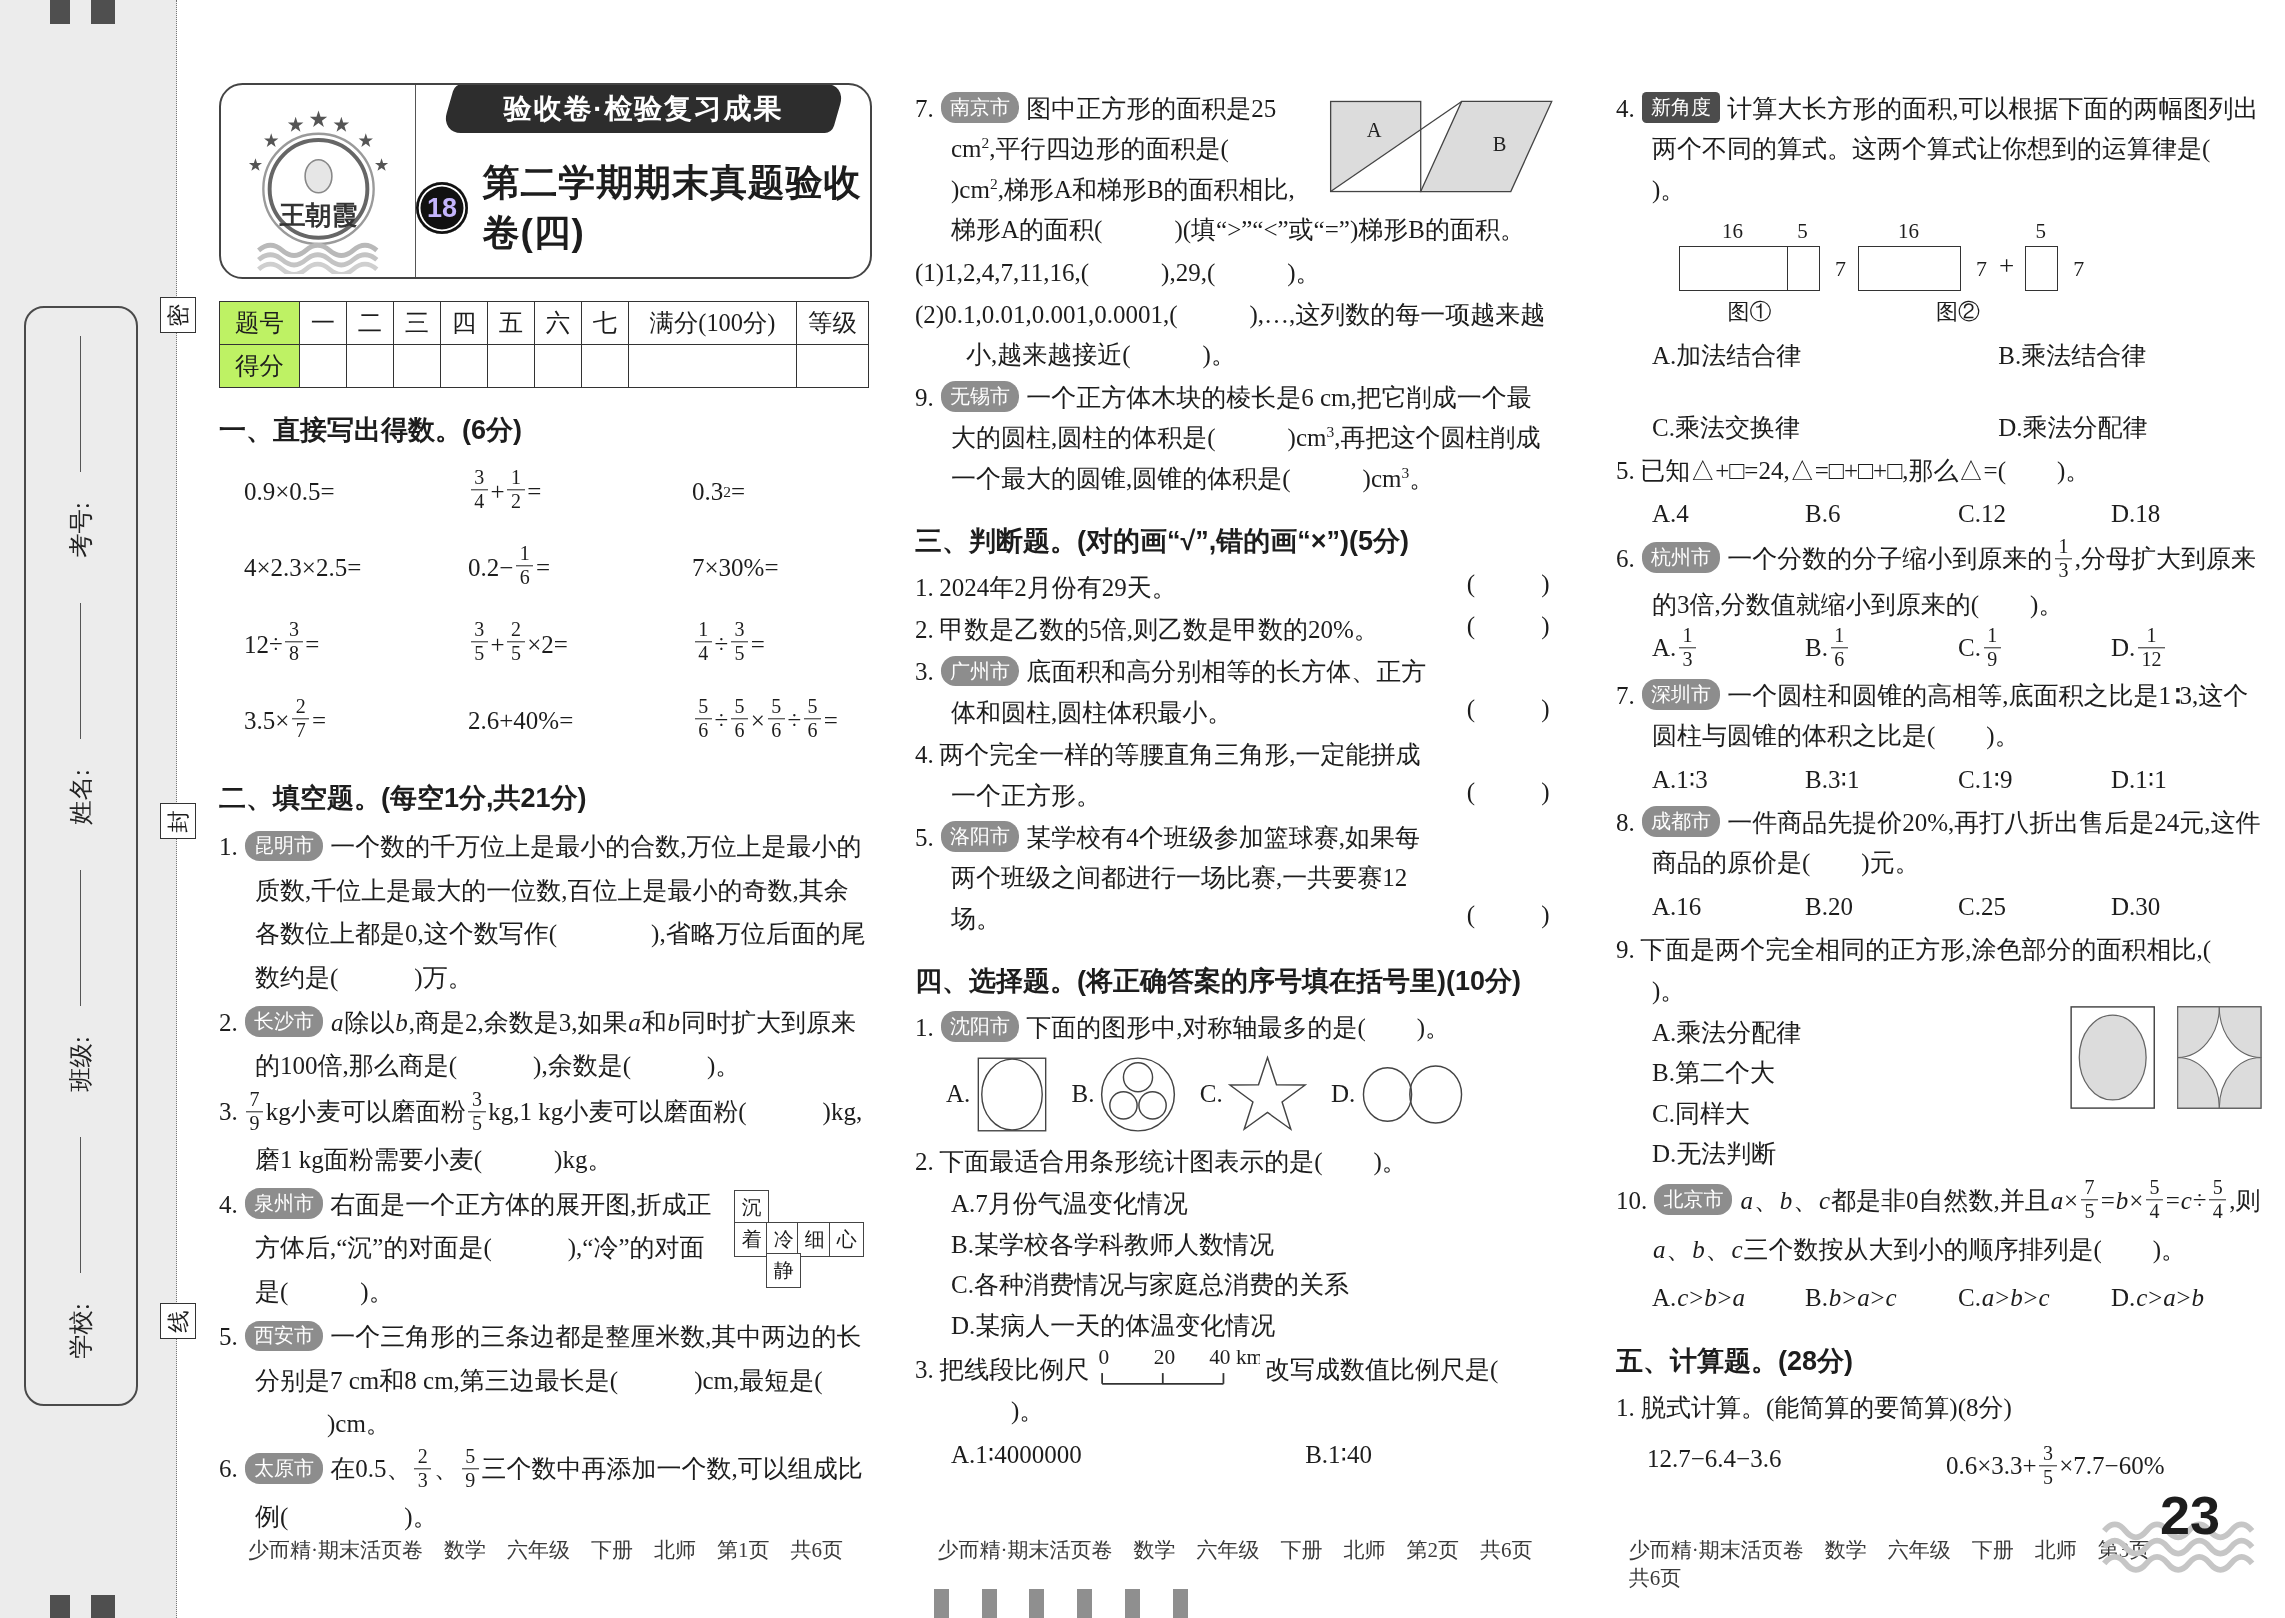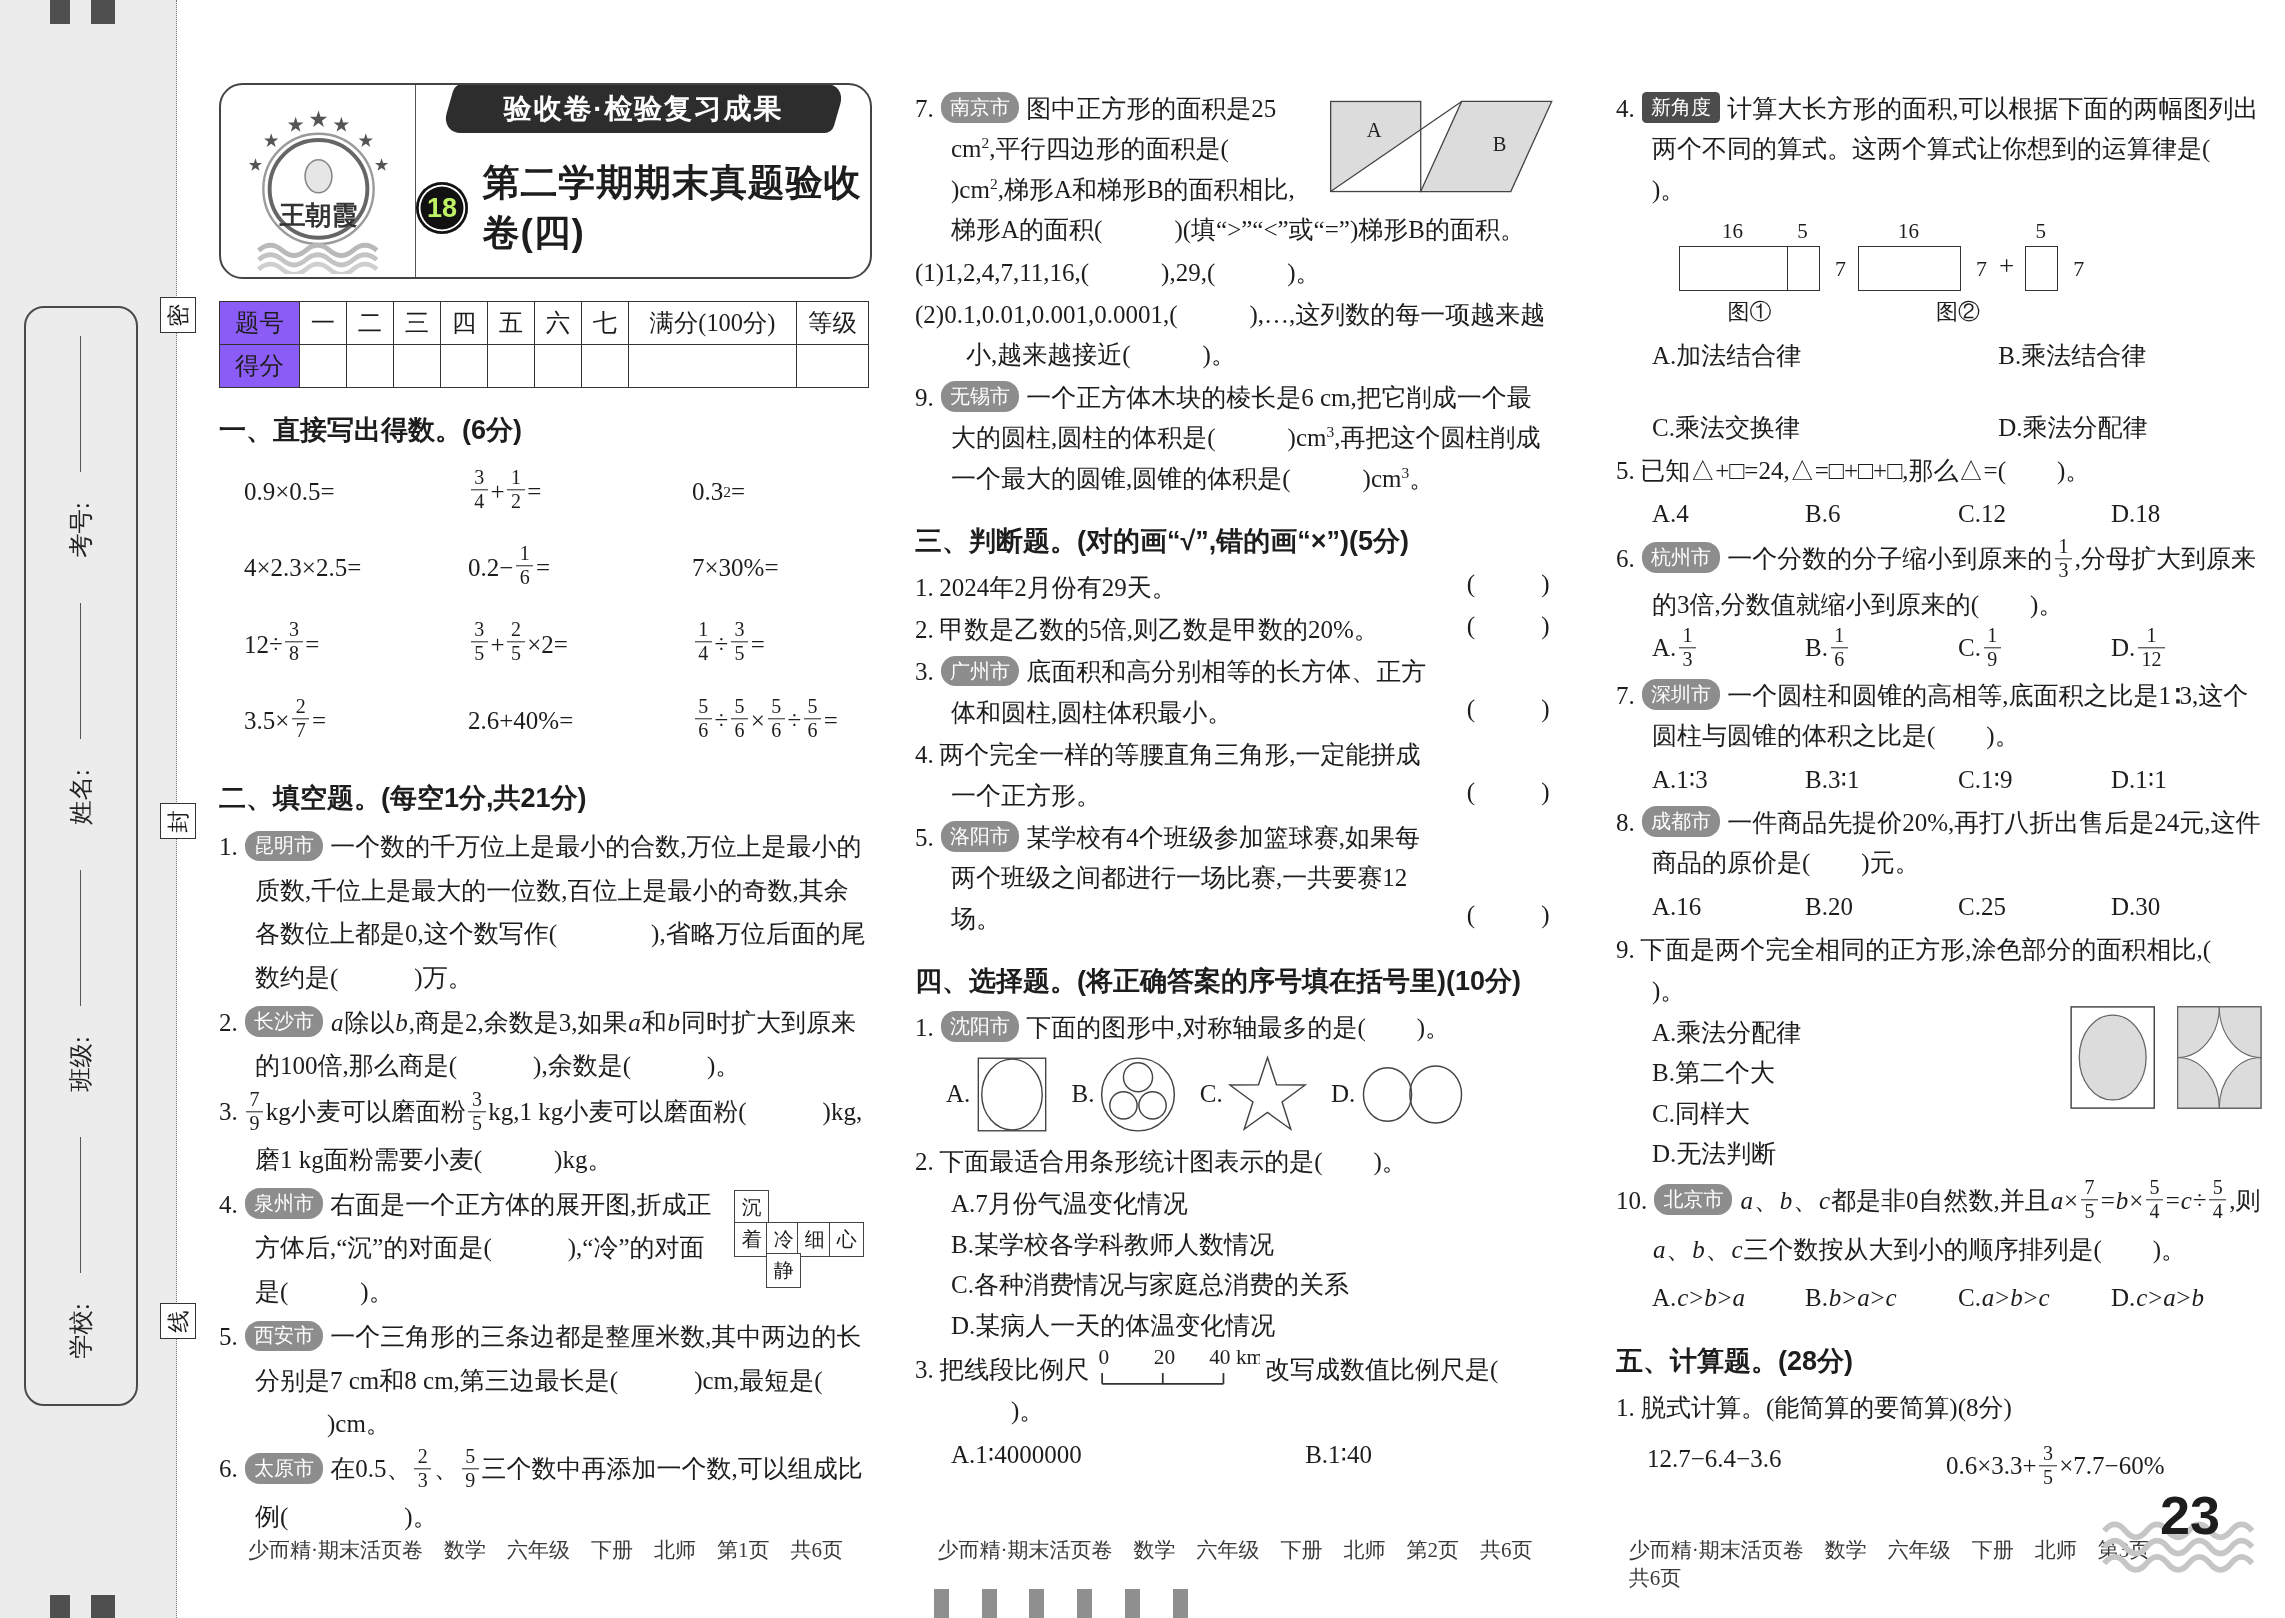--- a/index.html
+++ b/index.html
@@ -28,28 +28,28 @@
   #c3{left:1616px;width:648px;top:87px;}
   
   .hd{border:2.7px solid #444;border-radius:23.5px;height:192px;display:flex;overflow:hidden;}
   .logo{width:194px;border-right:1.8px solid #555;display:flex;align-items:center;justify-content:center;flex:none;}
   .hdr{flex:1;display:flex;flex-direction:column;align-items:center;}
   .ribbon{margin-top:-0.9px;background:#2d2d2d;width:391px;height:49px;transform:skewX(-16deg);
           border-radius:7.2px 20px 7.2px 20px;display:flex;align-items:center;justify-content:center;}
   .ribbon span{transform:skewX(16deg);color:#fff;font-family:"Liberation Sans",sans-serif;
                font-weight:bold;font-size:28px;letter-spacing:1.8px;}
   .trow{display:flex;align-items:center;gap:14.5px;margin-top:25px;}
-  .n18{width:52px;height:52px;border-radius:50%;background:#111;color:#bef264;display:flex;align-items:center;
+  .n18{width:52px;height:52px;border-radius:50%;background:#111;color:#c4b5fd;display:flex;align-items:center;
        justify-content:center;font-family:"Liberation Sans",sans-serif;font-weight:bold;font-size:27px;
        box-shadow:inset 0 0 0 2.7px #111,inset 0 0 0 4.5px #fff;flex:none;}
   .ttl{font-family:"Liberation Sans",sans-serif;font-weight:bold;font-size:37px;letter-spacing:0.9px;}
   
   table.score{border-collapse:collapse;width:650px;margin-top:22px;table-layout:fixed;}
   table.score td{border:1.8px solid #333;height:42px;text-align:center;font-size:24.4px;padding:0;}
-  table.score td.lab{background:#8b5cf6;}
+  table.score td.lab{background:#bef264;}
   
   .sect{font-family:"Liberation Sans",sans-serif;font-weight:bold;font-size:27px;margin:23.5px 0 9px 0;}
   
   .q{font-size:25px;line-height:1.74;padding-left:36px;text-indent:-36px;margin:1.8px 0;}
   #c2 .q{line-height:1.62;}
   #c3 .q{line-height:1.62;}
   .qnum{margin-right:5.4px;}
   .badge{display:inline-block;background:#8d8d8d;color:#fff;font-family:"Liberation Sans",sans-serif;
          font-size:20px;line-height:1.4;padding:0.9px 9px 1.8px;border-radius:14.5px;margin:0 7.2px 0 1.8px;
          text-indent:0;vertical-align:2.7px;}

